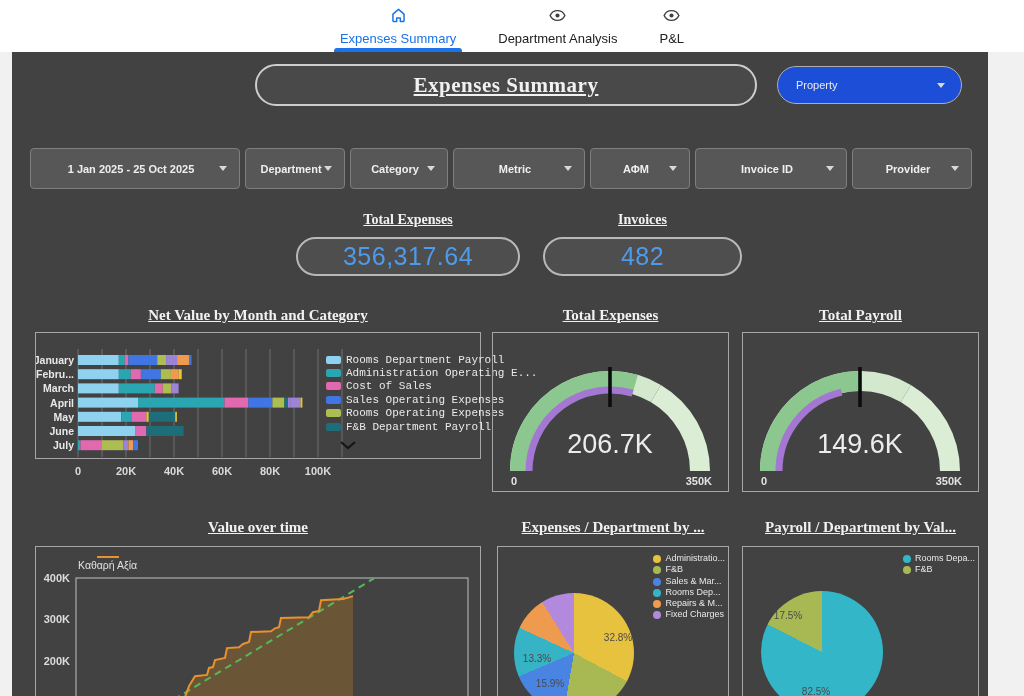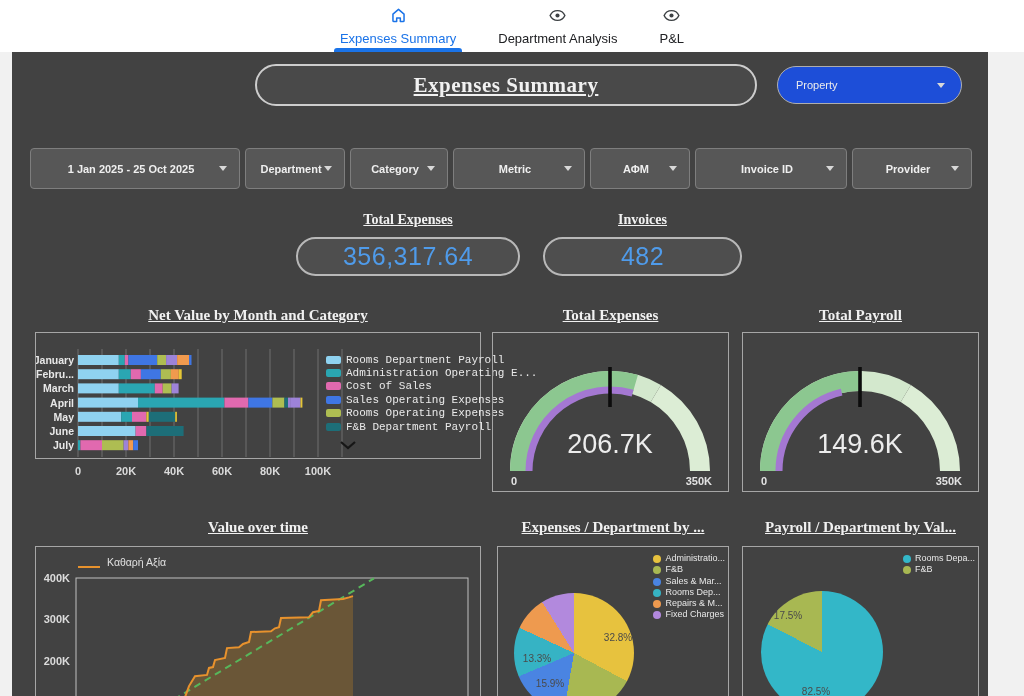--- a/index.html
+++ b/index.html
@@ -46,21 +46,21 @@
   #p-line{left:23px;top:494px;width:446px;height:230px;}
   #p-p1{left:485px;top:494px;width:232px;height:230px;}
   #p-p2{left:730px;top:494px;width:237px;height:230px;}
   
   .bar-legend{position:absolute;left:290px;top:20px;width:152px;}
   .bl-item{display:flex;align-items:center;gap:5px;height:13.4px;}
   .bl-sw{width:15px;height:8px;border-radius:2px;flex:0 0 auto;}
   .bl-tx{font-size:11px;color:#eaeaea;white-space:nowrap;font-family:Liberation Mono, monospace;}
   .bl-chev{margin:3px 0 0 14px;}
   
-  .vt-legend{position:absolute;left:42px;top:9px;display:flex;align-items:flex-end;gap:7px;}
+  .vt-legend{position:absolute;left:42px;top:9px;display:flex;align-items:center;gap:1px;flex-direction:column;}
   .vt-line{width:22px;height:0;border-top:2.5px solid #e8922d;}
   .vt-legend span{font-size:10.5px;color:#e0e0e0;}
   
   .pie{position:absolute;border-radius:50%;}
   .pie-label{position:absolute;transform:translate(-50%,-50%);font-size:10px;color:#4a4a4a;}
   .pie-legend{position:absolute;top:5px;right:3px;}
   .pl-item{display:flex;align-items:flex-end;gap:4px;height:11.2px;}
   .pl-dot{width:8px;height:8px;border-radius:50%;flex:0 0 auto;}
   .pl-tx{font-size:9px;color:#e8e8e8;white-space:nowrap;}
 </style>

